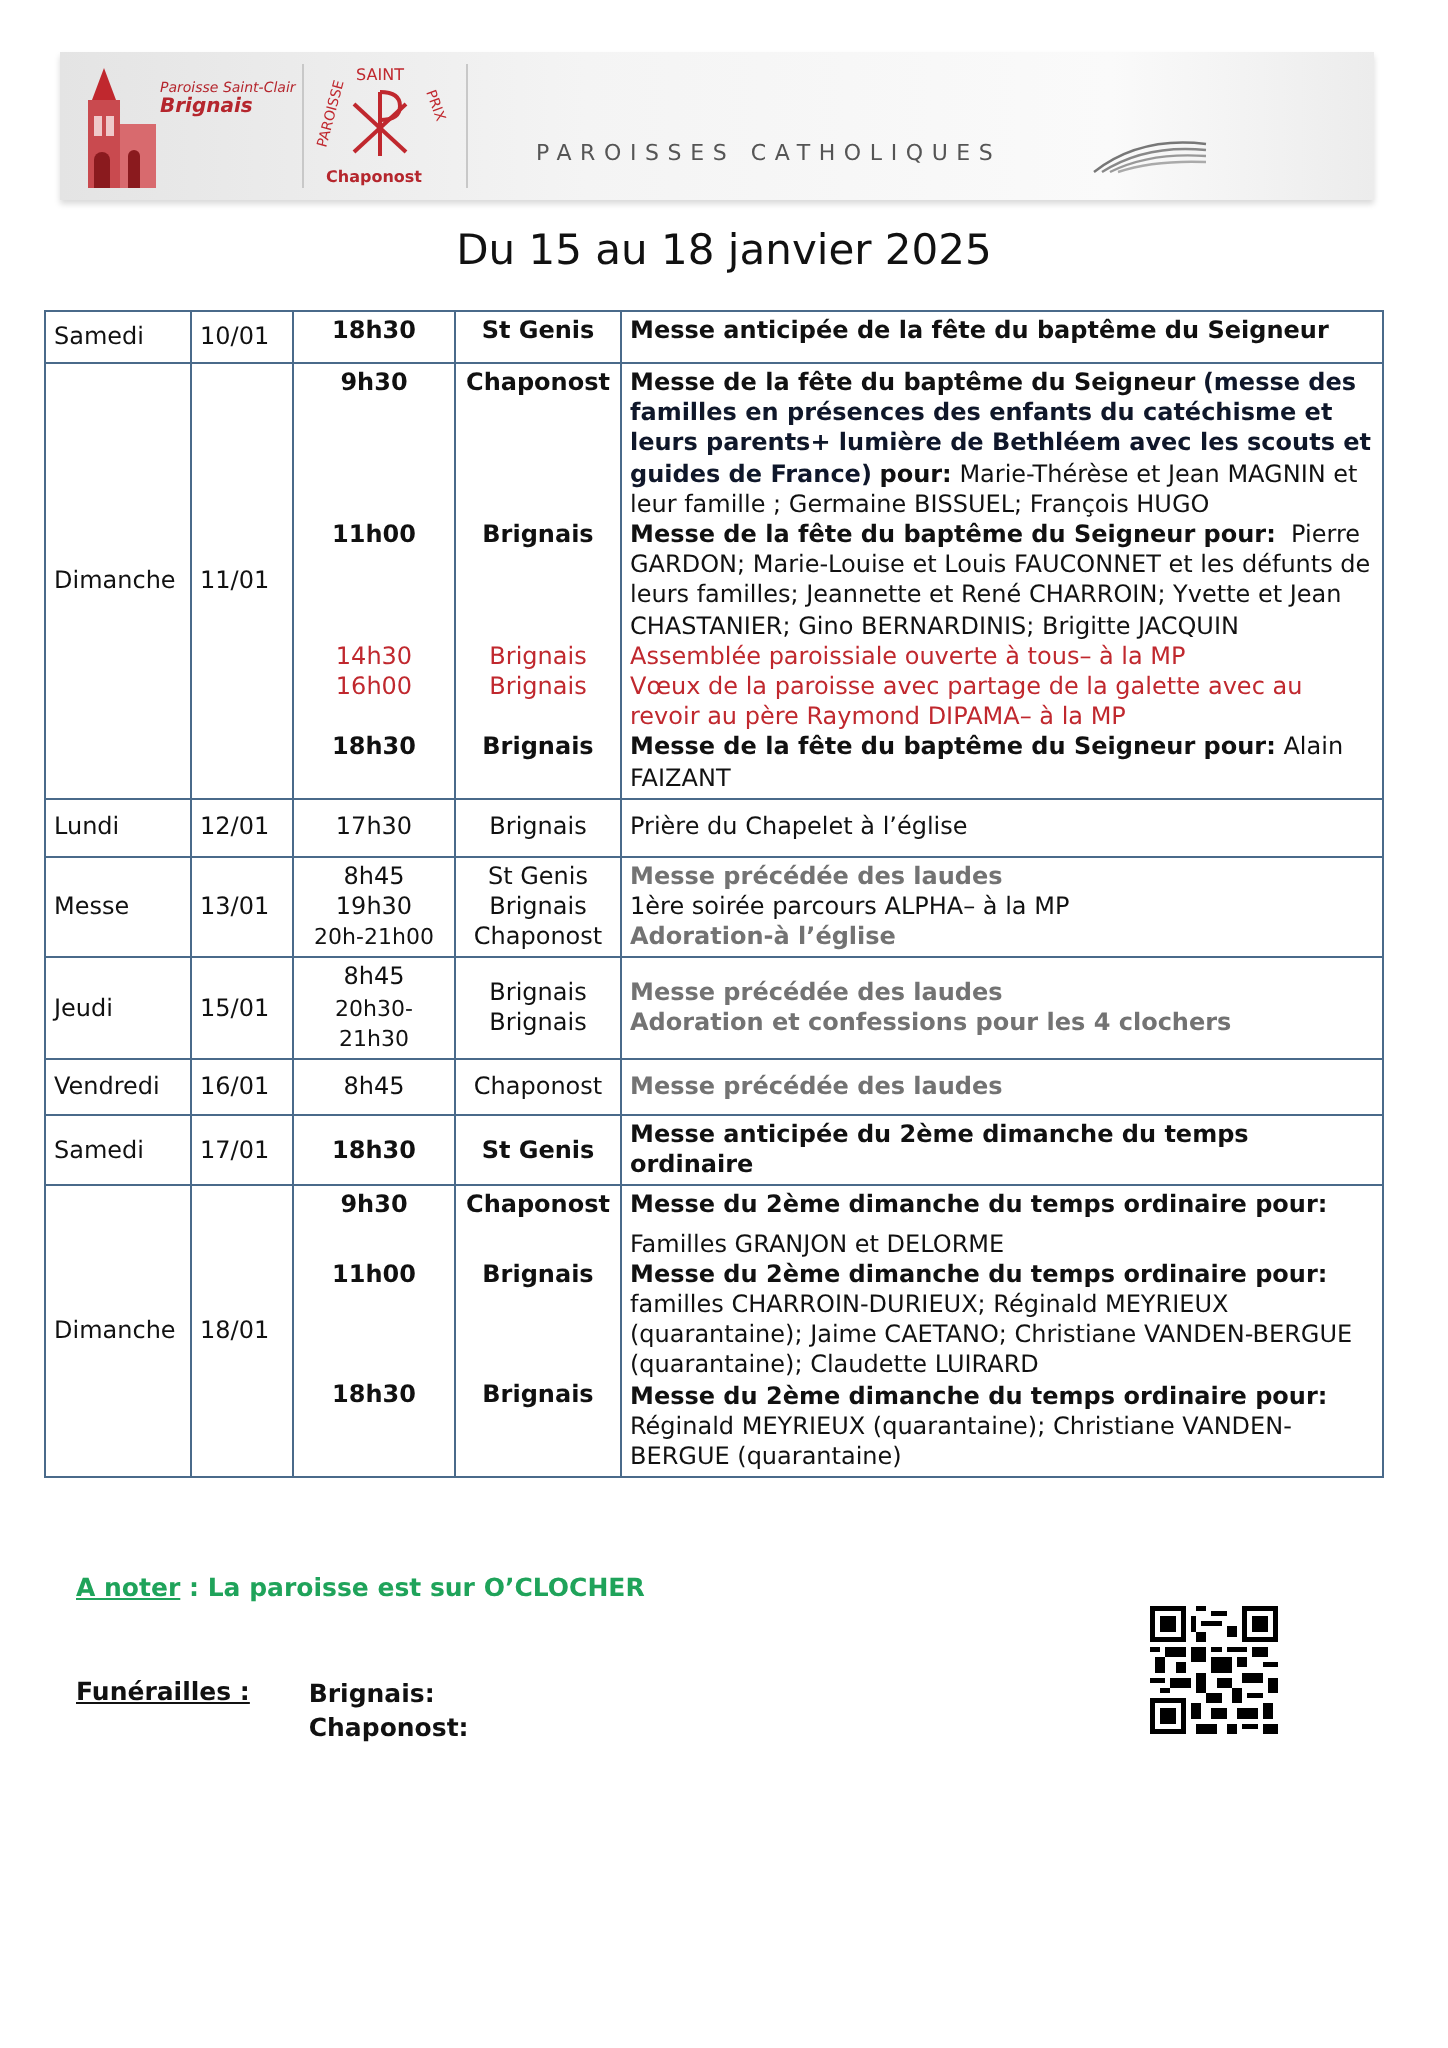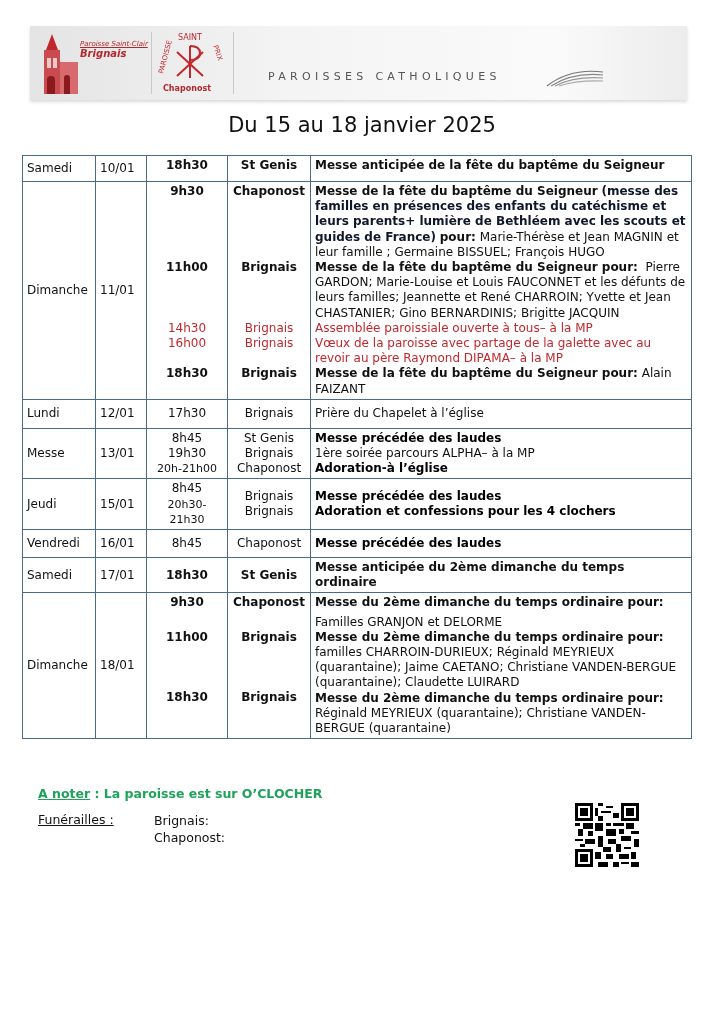--- a/index.html
+++ b/index.html
@@ -1,44 +1,44 @@
 <!DOCTYPE html>
 <html><head>
 <meta charset="utf-8">
 <style>
   html, body { margin:0; padding:0; background:#ffffff; }
   body { width:724px; height:1024px; position:relative; overflow:hidden; font-family:"DejaVu Sans", sans-serif; color:#111; }
   .banner { position:absolute; left:30px; top:26px; width:657px; height:74px; background:linear-gradient(90deg,#e4e4e4 0%,#f4f4f4 40%,#fafafa 80%,#ececec 100%); box-shadow:0 2px 3px rgba(0,0,0,0.15); }
   .logo1 { position:absolute; left:8px; top:6px; width:110px; height:64px; }
-  .logo1 .txt1 { position:absolute; left:42px; top:8px; font-size:7px; font-style:italic; color:#b5262d; font-family:"DejaVu Sans", sans-serif; white-space:nowrap;text-decoration:underline; }
+  .logo1 .txt1 { position:absolute; left:42px; top:8px; font-size:7px; font-style:italic; color:#b5262d; font-family:"DejaVu Sans", sans-serif; white-space:nowrap; }
   .logo1 .txt2 { position:absolute; left:42px; top:16px; font-size:10px; font-weight:bold; font-style:italic; color:#b5262d; white-space:nowrap; }
   .sep { position:absolute; top:6px; width:1px; height:62px; background:#c8c8c8; }
   .logo2 { position:absolute; left:125px; top:2px; width:70px; height:70px; }
   .logo2 .chap { position:absolute; left:8px; top:56px; font-size:8px; font-weight:bold; color:#b5262d; white-space:nowrap; }
   .brand { position:absolute; left:236px; top:14px; font-family:"DejaVu Sans", sans-serif; font-weight:bold; font-size:24px; color:#c42230; letter-spacing:0.5px; white-space:nowrap; }
   .brand .amp { font-weight:normal; font-size:18px; color:#c42230; }
   .sub { position:absolute; left:238px; top:44px; font-size:11px; letter-spacing:4.3px; color:#555; white-space:nowrap; }
   .swoosh { position:absolute; left:515px; top:38px; }
   .title { position:absolute; left:0; width:724px; top:113px; text-align:center; font-size:21px; color:#111; }
   table.sched { position:absolute; left:22px; top:155px; width:670px; border-collapse:collapse; font-size:12px; line-height:15.2px; }
   table.sched td { border:1.5px solid #4a6a8a; padding:2px 4px; vertical-align:top; }
   td.day { width:64px; vertical-align:middle !important; }
   td.date { width:42px; vertical-align:middle !important; }
   td.time { width:72px; text-align:center; }
   td.place { width:74px; text-align:center; }
   .b { font-weight:bold; }
-  .blue { color:#000000; font-weight:bold; }
+  .blue { color:#737373; font-weight:bold; }
   .lav { color:#0f172a; font-weight:bold; }
   .red { color:#c0282e; }
   .note { position:absolute; left:38px; top:786px; font-size:12.5px; color:#1fa35a; }
   .note .t1 { font-weight:bold; }
   .note .u { text-decoration:underline; }
   .note .t2 { font-size:12px; margin-top:1px; white-space:nowrap; }
   .qr { position:absolute; left:575px; top:803px; width:64px; height:64px; }
-  .fun { position:absolute; left:38px; top:812px; font-size:12.5px; font-weight:normal; }
+  .fun { position:absolute; left:38px; top:838px; font-size:12.5px; font-weight:bold; }
   .fun .lbl { text-decoration:underline; display:inline-block; width:112px; vertical-align:top; }
   .fun .vals { display:inline-block; vertical-align:top; line-height:17px; }
 </style>
 </head>
 <body>
 
 <div class="banner">
   <div class="logo1">
     <svg width="40" height="62" viewBox="0 0 40 62">
       <polygon points="14,2 20,18 8,18" fill="#c0282e"></polygon>

